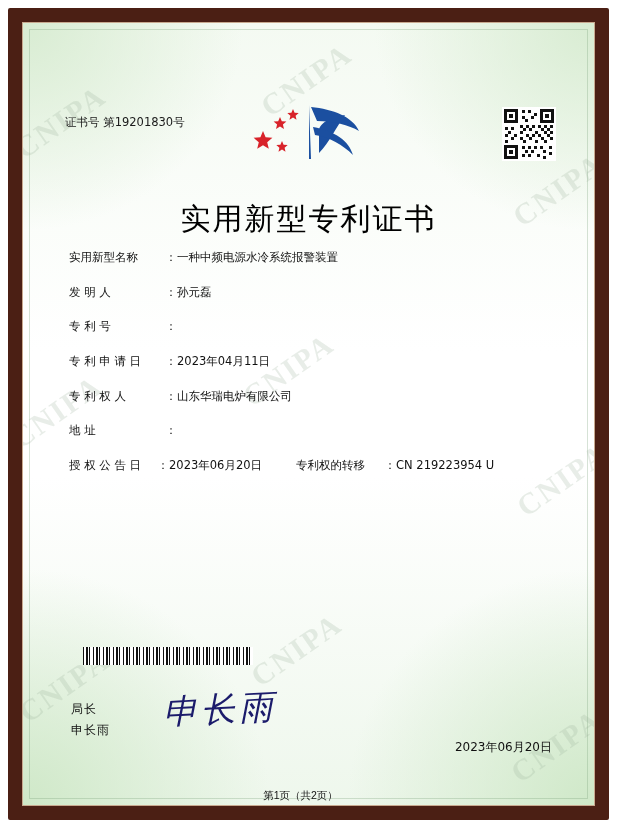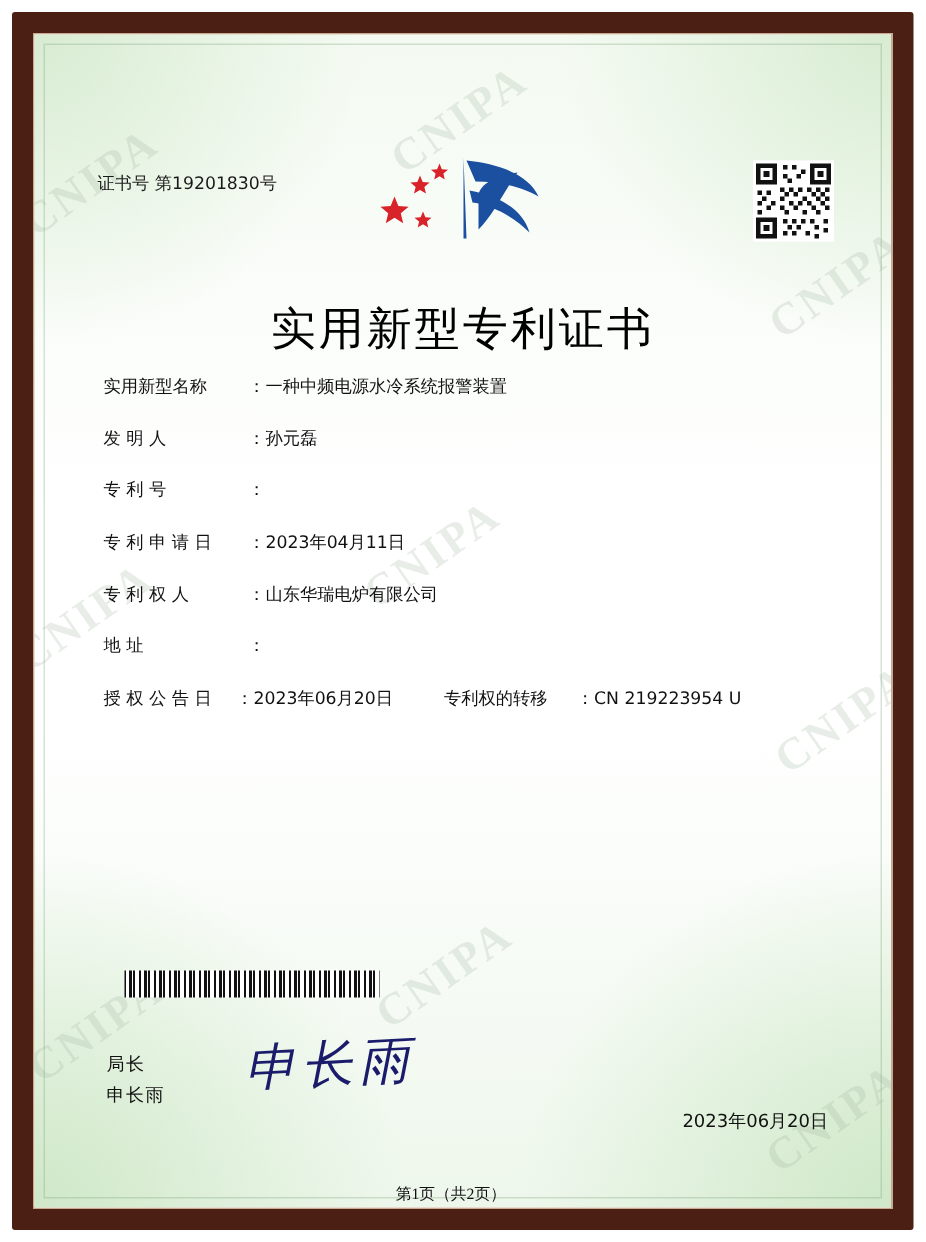--- a/index.html
+++ b/index.html
@@ -253,21 +253,21 @@
   }
 
   .page-num {
     position: absolute;
     left: 0;
     right: 16px;
     top: 730px;
     text-align: center;
     font-size: 10.5px;
     color: #111;
-    font-family: Liberation Serif, serif;
+    font-family: Liberation Sans, sans-serif;
   }
 
   .footer-note {
     position: absolute;
     left: 0;
     right: 0;
     bottom: 6px;
     text-align: center;
     font-size: 11px;
     color: #2d5e2f;

